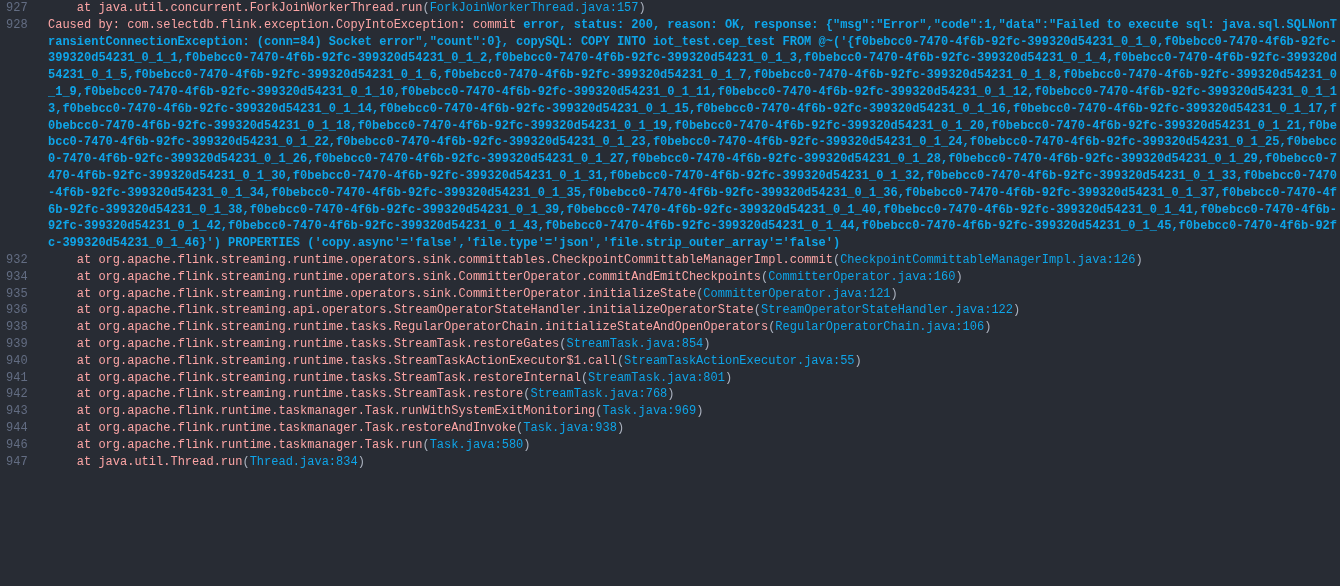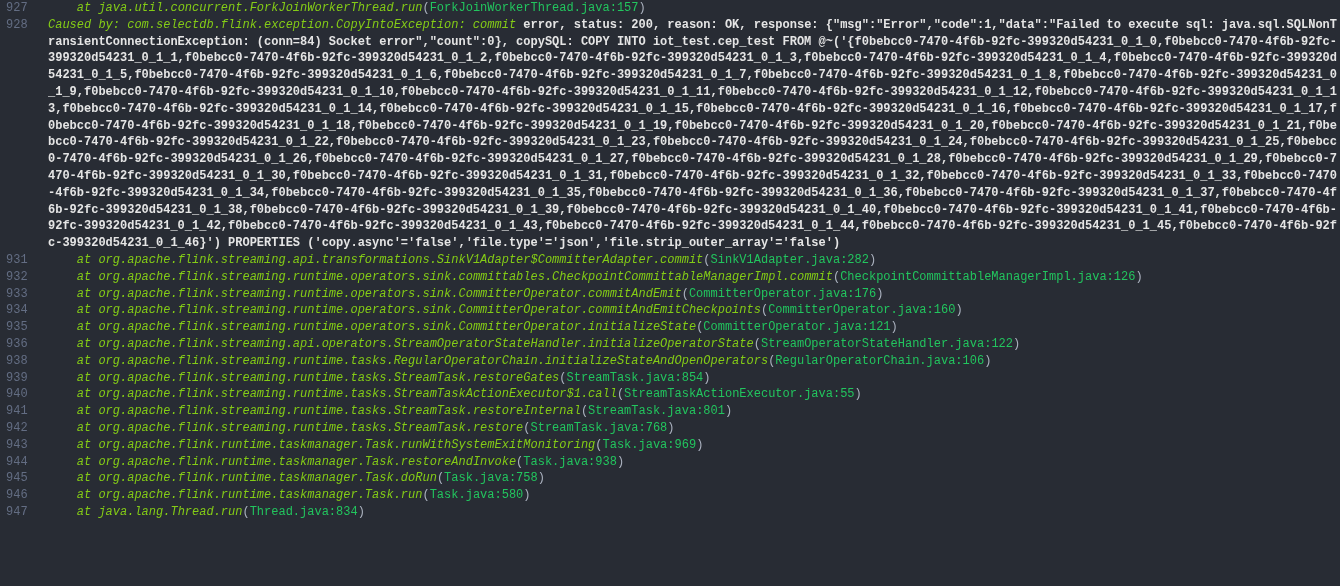--- a/index.html
+++ b/index.html
@@ -28,48 +28,40 @@
     user-select: none;
     vertical-align: top;
   }
   .line-content {
     display: table-cell;
     padding-left: 8px;
     white-space: pre-wrap;
     word-break: break-all;
     vertical-align: top;
   }
-  .highlight-red { color: #e5e5e5; font-weight: bold; }
-  .highlight-teal { color: #22c55e; }
+  .highlight-red { color: #0ea5e9; font-weight: bold; }
+  .highlight-teal { color: #0ea5e9; }
   .paren { color: #abb2bf; }
-  .white-text { color: #84cc16; font-style: italic; }
+  .white-text { color: #fca5a5; }
 </style>
 </head>
 <body>
 
 <div class="log-container" id="log-root">
     <div class="log-line">
       <span class="line-num">927</span>
       <span class="line-content"><span class="white-text">    at java.util.concurrent.ForkJoinWorkerThread.run</span><span class="paren">(</span><span class="highlight-teal">ForkJoinWorkerThread.java:157</span><span class="paren">)</span></span>
     </div>
     <div class="log-line">
       <span class="line-num">928</span>
       <span class="line-content"><span class="white-text">Caused by: com.selectdb.flink.exception.CopyIntoException: commit </span><span class="highlight-red">error, status: 200, reason: OK, response: {"msg":"Error","code":1,"data":"Failed to execute sql: java.sql.SQLNonTransientConnectionException: (conn=84) Socket error","count":0}, copySQL: COPY INTO iot_test.cep_test FROM @~('{f0bebcc0-7470-4f6b-92fc-399320d54231_0_1_0,f0bebcc0-7470-4f6b-92fc-399320d54231_0_1_1,f0bebcc0-7470-4f6b-92fc-399320d54231_0_1_2,f0bebcc0-7470-4f6b-92fc-399320d54231_0_1_3,f0bebcc0-7470-4f6b-92fc-399320d54231_0_1_4,f0bebcc0-7470-4f6b-92fc-399320d54231_0_1_5,f0bebcc0-7470-4f6b-92fc-399320d54231_0_1_6,f0bebcc0-7470-4f6b-92fc-399320d54231_0_1_7,f0bebcc0-7470-4f6b-92fc-399320d54231_0_1_8,f0bebcc0-7470-4f6b-92fc-399320d54231_0_1_9,f0bebcc0-7470-4f6b-92fc-399320d54231_0_1_10,f0bebcc0-7470-4f6b-92fc-399320d54231_0_1_11,f0bebcc0-7470-4f6b-92fc-399320d54231_0_1_12,f0bebcc0-7470-4f6b-92fc-399320d54231_0_1_13,f0bebcc0-7470-4f6b-92fc-399320d54231_0_1_14,f0bebcc0-7470-4f6b-92fc-399320d54231_0_1_15,f0bebcc0-7470-4f6b-92fc-399320d54231_0_1_16,f0bebcc0-7470-4f6b-92fc-399320d54231_0_1_17,f0bebcc0-7470-4f6b-92fc-399320d54231_0_1_18,f0bebcc0-7470-4f6b-92fc-399320d54231_0_1_19,f0bebcc0-7470-4f6b-92fc-399320d54231_0_1_20,f0bebcc0-7470-4f6b-92fc-399320d54231_0_1_21,f0bebcc0-7470-4f6b-92fc-399320d54231_0_1_22,f0bebcc0-7470-4f6b-92fc-399320d54231_0_1_23,f0bebcc0-7470-4f6b-92fc-399320d54231_0_1_24,f0bebcc0-7470-4f6b-92fc-399320d54231_0_1_25,f0bebcc0-7470-4f6b-92fc-399320d54231_0_1_26,f0bebcc0-7470-4f6b-92fc-399320d54231_0_1_27,f0bebcc0-7470-4f6b-92fc-399320d54231_0_1_28,f0bebcc0-7470-4f6b-92fc-399320d54231_0_1_29,f0bebcc0-7470-4f6b-92fc-399320d54231_0_1_30,f0bebcc0-7470-4f6b-92fc-399320d54231_0_1_31,f0bebcc0-7470-4f6b-92fc-399320d54231_0_1_32,f0bebcc0-7470-4f6b-92fc-399320d54231_0_1_33,f0bebcc0-7470-4f6b-92fc-399320d54231_0_1_34,f0bebcc0-7470-4f6b-92fc-399320d54231_0_1_35,f0bebcc0-7470-4f6b-92fc-399320d54231_0_1_36,f0bebcc0-7470-4f6b-92fc-399320d54231_0_1_37,f0bebcc0-7470-4f6b-92fc-399320d54231_0_1_38,f0bebcc0-7470-4f6b-92fc-399320d54231_0_1_39,f0bebcc0-7470-4f6b-92fc-399320d54231_0_1_40,f0bebcc0-7470-4f6b-92fc-399320d54231_0_1_41,f0bebcc0-7470-4f6b-92fc-399320d54231_0_1_42,f0bebcc0-7470-4f6b-92fc-399320d54231_0_1_43,f0bebcc0-7470-4f6b-92fc-399320d54231_0_1_44,f0bebcc0-7470-4f6b-92fc-399320d54231_0_1_45,f0bebcc0-7470-4f6b-92fc-399320d54231_0_1_46}') PROPERTIES ('copy.async'='false','file.type'='json','file.strip_outer_array'='false')</span></span>
     </div>
     <div class="log-line">
-      <span class="line-num">931</span>
-      <span class="line-content"><span class="white-text">    at org.apache.flink.streaming.api.transformations.SinkV1Adapter$CommitterAdapter.commit</span><span class="paren">(</span><span class="highlight-teal">SinkV1Adapter.java:282</span><span class="paren">)</span></span>
-    </div>
-    <div class="log-line">
       <span class="line-num">932</span>
       <span class="line-content"><span class="white-text">    at org.apache.flink.streaming.runtime.operators.sink.committables.CheckpointCommittableManagerImpl.commit</span><span class="paren">(</span><span class="highlight-teal">CheckpointCommittableManagerImpl.java:126</span><span class="paren">)</span></span>
-    </div>
-    <div class="log-line">
-      <span class="line-num">933</span>
-      <span class="line-content"><span class="white-text">    at org.apache.flink.streaming.runtime.operators.sink.CommitterOperator.commitAndEmit</span><span class="paren">(</span><span class="highlight-teal">CommitterOperator.java:176</span><span class="paren">)</span></span>
     </div>
     <div class="log-line">
       <span class="line-num">934</span>
       <span class="line-content"><span class="white-text">    at org.apache.flink.streaming.runtime.operators.sink.CommitterOperator.commitAndEmitCheckpoints</span><span class="paren">(</span><span class="highlight-teal">CommitterOperator.java:160</span><span class="paren">)</span></span>
     </div>
     <div class="log-line">
       <span class="line-num">935</span>
       <span class="line-content"><span class="white-text">    at org.apache.flink.streaming.runtime.operators.sink.CommitterOperator.initializeState</span><span class="paren">(</span><span class="highlight-teal">CommitterOperator.java:121</span><span class="paren">)</span></span>
     </div>
     <div class="log-line">
@@ -98,24 +90,20 @@
     </div>
     <div class="log-line">
       <span class="line-num">943</span>
       <span class="line-content"><span class="white-text">    at org.apache.flink.runtime.taskmanager.Task.runWithSystemExitMonitoring</span><span class="paren">(</span><span class="highlight-teal">Task.java:969</span><span class="paren">)</span></span>
     </div>
     <div class="log-line">
       <span class="line-num">944</span>
       <span class="line-content"><span class="white-text">    at org.apache.flink.runtime.taskmanager.Task.restoreAndInvoke</span><span class="paren">(</span><span class="highlight-teal">Task.java:938</span><span class="paren">)</span></span>
     </div>
     <div class="log-line">
-      <span class="line-num">945</span>
-      <span class="line-content"><span class="white-text">    at org.apache.flink.runtime.taskmanager.Task.doRun</span><span class="paren">(</span><span class="highlight-teal">Task.java:758</span><span class="paren">)</span></span>
-    </div>
-    <div class="log-line">
       <span class="line-num">946</span>
       <span class="line-content"><span class="white-text">    at org.apache.flink.runtime.taskmanager.Task.run</span><span class="paren">(</span><span class="highlight-teal">Task.java:580</span><span class="paren">)</span></span>
     </div>
     <div class="log-line">
       <span class="line-num">947</span>
-      <span class="line-content"><span class="white-text">    at java.lang.Thread.run</span><span class="paren">(</span><span class="highlight-teal">Thread.java:834</span><span class="paren">)</span></span>
+      <span class="line-content"><span class="white-text">    at java.util.Thread.run</span><span class="paren">(</span><span class="highlight-teal">Thread.java:834</span><span class="paren">)</span></span>
     </div>
   </div>
 
 </body></html>

